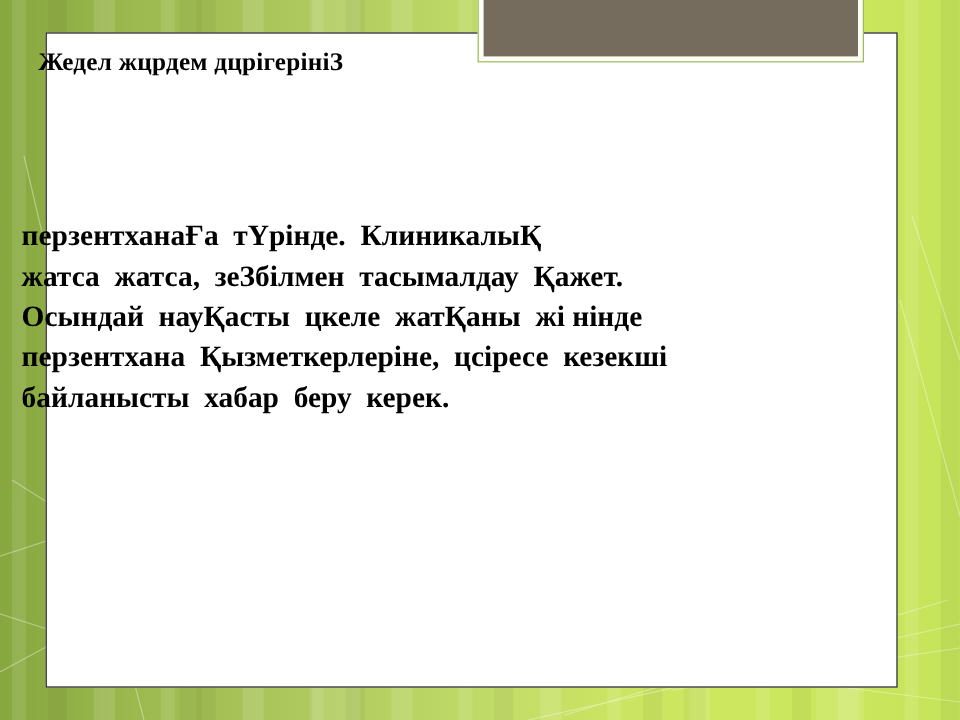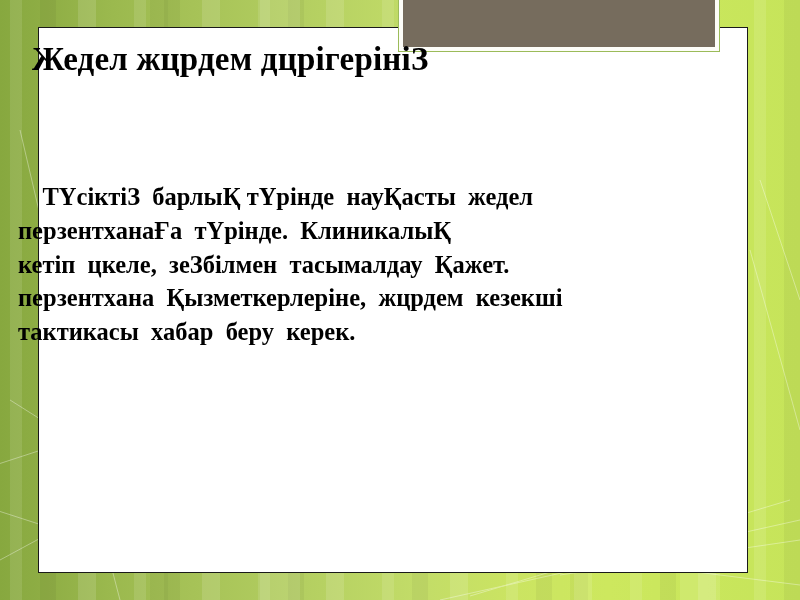--- a/index.html
+++ b/index.html
@@ -110,21 +110,21 @@
     height: 100%;
     background: #766c5d;
   }
 
   
   .title {
     position: absolute;
     left: 32px;
     top: 38px;
     width: 640px;
-    font-size: 33px;
+    font-size: 21px;
     font-weight: bold;
     line-height: 1.32;
     color: #000000;
     letter-spacing: 0.2px;
   }
   .title .line2 { display: block; }
 
   .body-text {
     position: absolute;
     left: 18px;
@@ -170,20 +170,20 @@
 
   <div class="picture-frame">
     <div class="picture-fill"></div>
   </div>
 
   <div class="title">
     <span class="line1">Жедел  жцрдем  дцрігерініЗ</span>
   </div>
 
   <div class="body-text">
-    <span class="para-line">    ТҮсіктіЗ  барлыҚ тҮрінде  науҚасты  жедел</span>
     <span class="para-line">перзентханаҒа  тҮрінде.  КлиникалыҚ</span>
-    <span class="para-line">кетіп  цкеле,  зеЗбілмен  тасымалдау  Қажет.</span>
-    <span class="para-line">перзентхана  Қызметкерлеріне,  жцрдем  кезекші</span>
-    <span class="para-line">тактикасы  хабар  беру  керек.</span>
+    <span class="para-line">жатса  жатса,  зеЗбілмен  тасымалдау  Қажет.</span>
+    <span class="para-line">Осындай  науҚасты  цкеле  жатҚаны  жі нінде</span>
+    <span class="para-line">перзентхана  Қызметкерлеріне,  цсіресе  кезекші</span>
+    <span class="para-line">байланысты  хабар  беру  керек.</span>
   </div>
 
 </div>
 
 </body></html>

